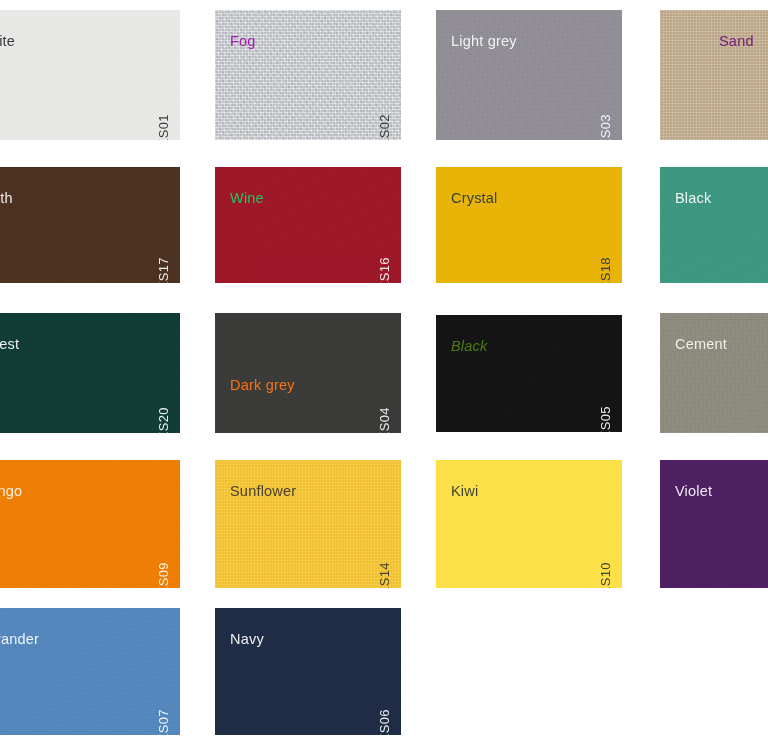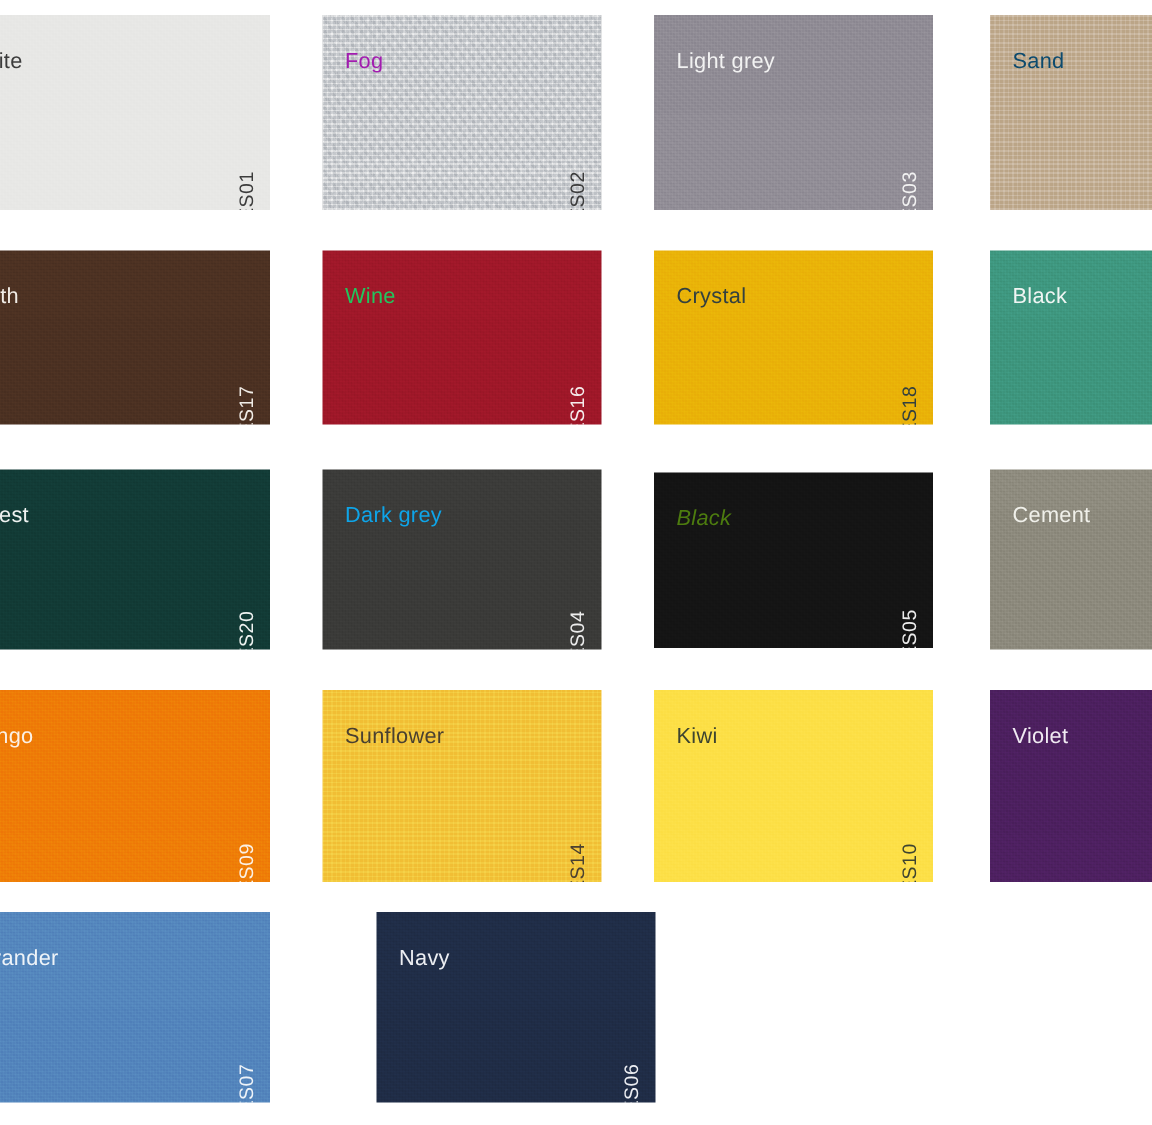--- a/index.html
+++ b/index.html
@@ -95,21 +95,21 @@
       <div class="swatch-name" style="color: #a21caf;">Fog</div>
       <div class="swatch-code" style="color: rgb(60, 60, 60);">ES02</div>
     </div>
     <div class="swatch" style="left: 436px; top: 10px; width: 186px; height: 130px; background: rgb(145, 141, 150);">
       <div class="tex"></div>
       <div class="swatch-name" style="color: rgb(242, 242, 242);">Light grey</div>
       <div class="swatch-code" style="color: rgb(242, 242, 242);">ES03</div>
     </div>
     <div class="swatch tex-woven" style="left: 660px; top: 10px; width: 144px; height: 130px; background: rgb(196, 176, 150);">
       <div class="tex"></div>
-      <div class="swatch-name" style="color: #0c4a6e;">Sand</div>
+      <div class="swatch-name" style="color: #701a75; padding-left: 44px;">Sand</div>
     </div>
     <div class="swatch clip-left" style="left: -36px; top: 167px; width: 216px; height: 116px; background: rgb(76, 49, 34);">
       <div class="tex"></div>
       <div class="swatch-name" style="color: rgb(240, 236, 230);">Earth</div>
       <div class="swatch-code" style="color: rgb(240, 236, 230);">ES17</div>
     </div>
     <div class="swatch" style="left: 215px; top: 167px; width: 186px; height: 116px; background: rgb(158, 23, 40);">
       <div class="tex"></div>
       <div class="swatch-name" style="color: #22c55e;">Wine</div>
       <div class="swatch-code" style="color: rgb(245, 236, 236);">ES16</div>
@@ -123,21 +123,21 @@
       <div class="tex"></div>
       <div class="swatch-name" style="color: rgb(240, 245, 243);">Black</div>
     </div>
     <div class="swatch clip-left" style="left: -36px; top: 313px; width: 216px; height: 120px; background: rgb(18, 59, 54);">
       <div class="tex"></div>
       <div class="swatch-name" style="color: rgb(238, 242, 240);">Forest</div>
       <div class="swatch-code" style="color: rgb(238, 242, 240);">ES20</div>
     </div>
     <div class="swatch" style="left: 215px; top: 313px; width: 186px; height: 120px; background: rgb(58, 58, 56);">
       <div class="tex"></div>
-      <div class="swatch-name" style="color: #0ea5e9;">Dark grey</div>
+      <div class="swatch-name" style="color: #f97316; margin-top: 41px;">Dark grey</div>
       <div class="swatch-code" style="color: rgb(236, 236, 236);">ES04</div>
     </div>
     <div class="swatch" style="left: 436px; top: 315px; width: 186px; height: 117px; background: rgb(20, 20, 20);">
       <div class="tex"></div>
       <div class="swatch-name" style="color: #4d7c0f; font-style: italic;">Black</div>
       <div class="swatch-code" style="color: rgb(237, 237, 237);">ES05</div>
     </div>
     <div class="swatch" style="left: 660px; top: 313px; width: 144px; height: 120px; background: rgb(142, 139, 126);">
       <div class="tex"></div>
       <div class="swatch-name" style="color: rgb(240, 240, 234);">Cement</div>
@@ -159,18 +159,18 @@
     </div>
     <div class="swatch" style="left: 660px; top: 460px; width: 144px; height: 128px; background: rgb(77, 32, 96);">
       <div class="tex"></div>
       <div class="swatch-name" style="color: rgb(240, 234, 242);">Violet</div>
     </div>
     <div class="swatch clip-left" style="left: -36px; top: 608px; width: 216px; height: 127px; background: rgb(84, 134, 189);">
       <div class="tex"></div>
       <div class="swatch-name" style="color: rgb(238, 243, 248);">Lavander</div>
       <div class="swatch-code" style="color: rgb(238, 243, 248);">ES07</div>
     </div>
-    <div class="swatch" style="left: 215px; top: 608px; width: 186px; height: 127px; background: rgb(31, 44, 70); margin-left: 36px;">
+    <div class="swatch" style="left: 215px; top: 608px; width: 186px; height: 127px; background: rgb(31, 44, 70);">
       <div class="tex"></div>
       <div class="swatch-name" style="color: rgb(236, 238, 242);">Navy</div>
       <div class="swatch-code" style="color: rgb(236, 238, 242);">ES06</div>
     </div>
   </div>
 
 </body></html>

